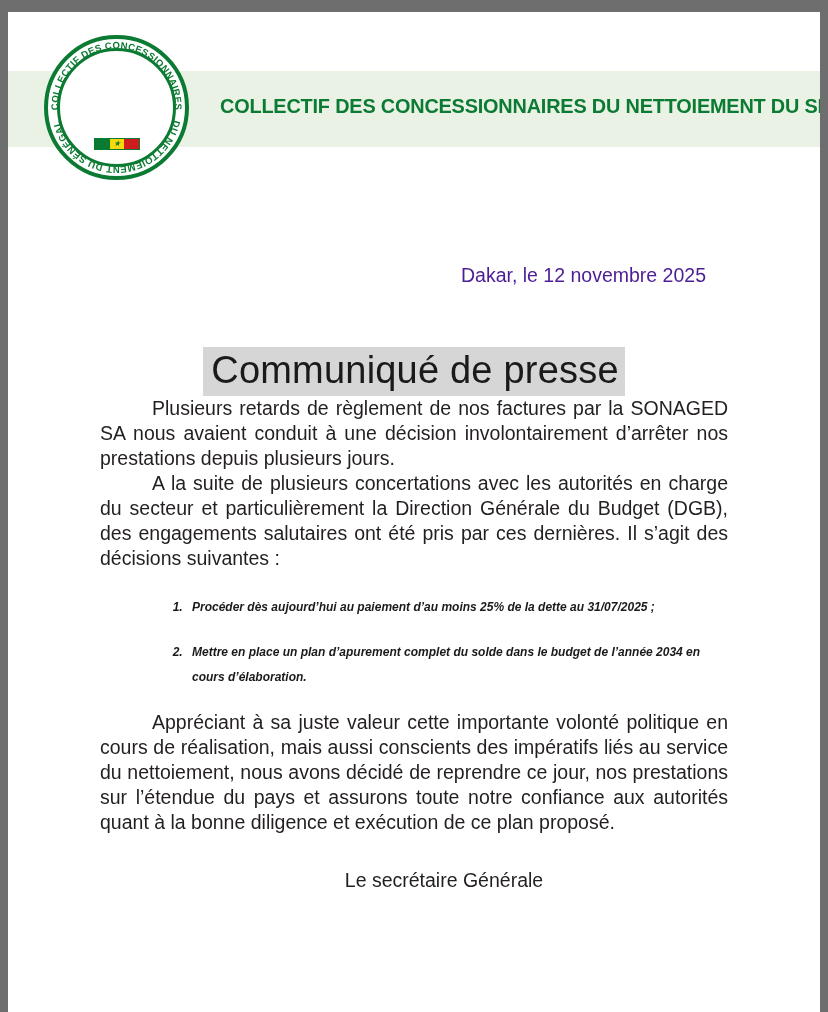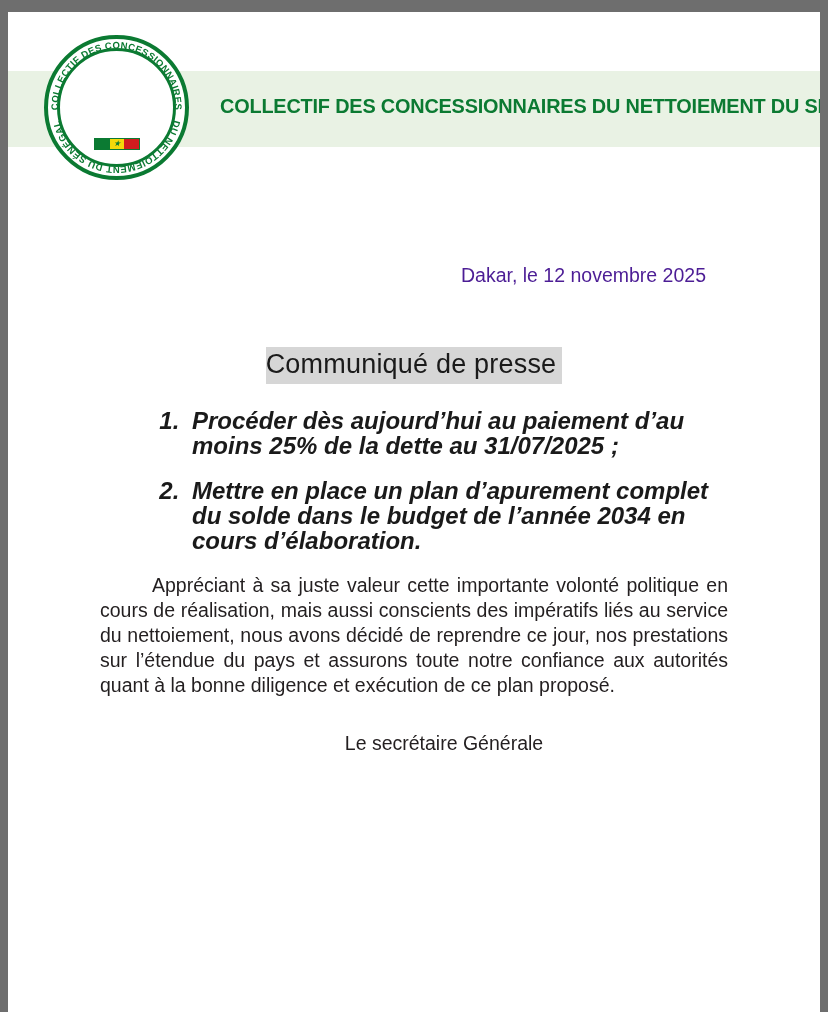--- a/index.html
+++ b/index.html
@@ -162,42 +162,42 @@
     padding-right: 22px;
     font-family: "Liberation Sans", sans-serif;
   }
   .title-wrap {
     margin-top: 60px;
     text-align: center;
   }
   .doc-title {
     display: inline-block;
     background: #d6d6d6;
-    padding: 2px 6px 4px 0;
-    font-size: 27px;
+    padding: 2px 6px 4px 8px;
+    font-size: 38px;
     letter-spacing: 0.2px;
     color: #1a1a1a;
     font-family: "Liberation Sans", sans-serif;
   }
   p.para {
     margin: 0;
     font-size: 19.5px;
     line-height: 25px;
     text-align: justify;
     text-justify: inter-word;
     text-indent: 52px;
     color: #231f20;
   }
   .p1 { margin-top: 62px; }
   .p2 { margin-top: 22px; }
   .p3 { margin-top: 24px; }
   ol.decisions {
     margin: 24px 0 0 0;
     padding-left: 86px;
-    font-size: 24px;
+    font-size: 12px;
     line-height: 25px;
     font-style: italic;
     font-weight: bold;
     color: #1a1a1a;
   }
   ol.decisions li {
     margin-bottom: 20px;
     padding-left: 6px;
   }
   .signature {
@@ -250,21 +250,23 @@
     </div>
 
     <div class="content">
 
       <div class="date-line">Dakar, le 12 novembre 2025</div>
 
       <div class="title-wrap">
         <span class="doc-title">Communiqué de presse</span>
       </div>
 
-
+      <p class="para p1">Plusieurs retards de règlement de nos factures par la SONAGED SA nous avaient conduit à une décision involontairement d’arrêter nos prestations depuis plusieurs jours.</p>
+
+      <p class="para p2">A la suite de plusieurs concertations avec les autorités en charge du secteur et particulièrement la Direction Générale du Budget (DGB), des engagements salutaires ont été pris par ces dernières. Il s’agit des décisions suivantes :</p>
 
       <ol class="decisions">
         <li>Procéder dès aujourd’hui au paiement d’au moins 25% de la dette au 31/07/2025 ;</li>
         <li>Mettre en place un plan d’apurement complet du solde dans le budget de l’année 2034 en cours d’élaboration.</li>
       </ol>
 
       <p class="para p3">Appréciant à sa juste valeur cette importante volonté politique en cours de réalisation, mais aussi conscients des impératifs liés au service du nettoiement, nous avons décidé de reprendre ce jour, nos prestations sur l’étendue du pays et assurons toute notre confiance aux autorités quant à la bonne diligence et exécution de ce plan proposé.</p>
 
       <div class="signature">Le secrétaire Générale</div>
 

